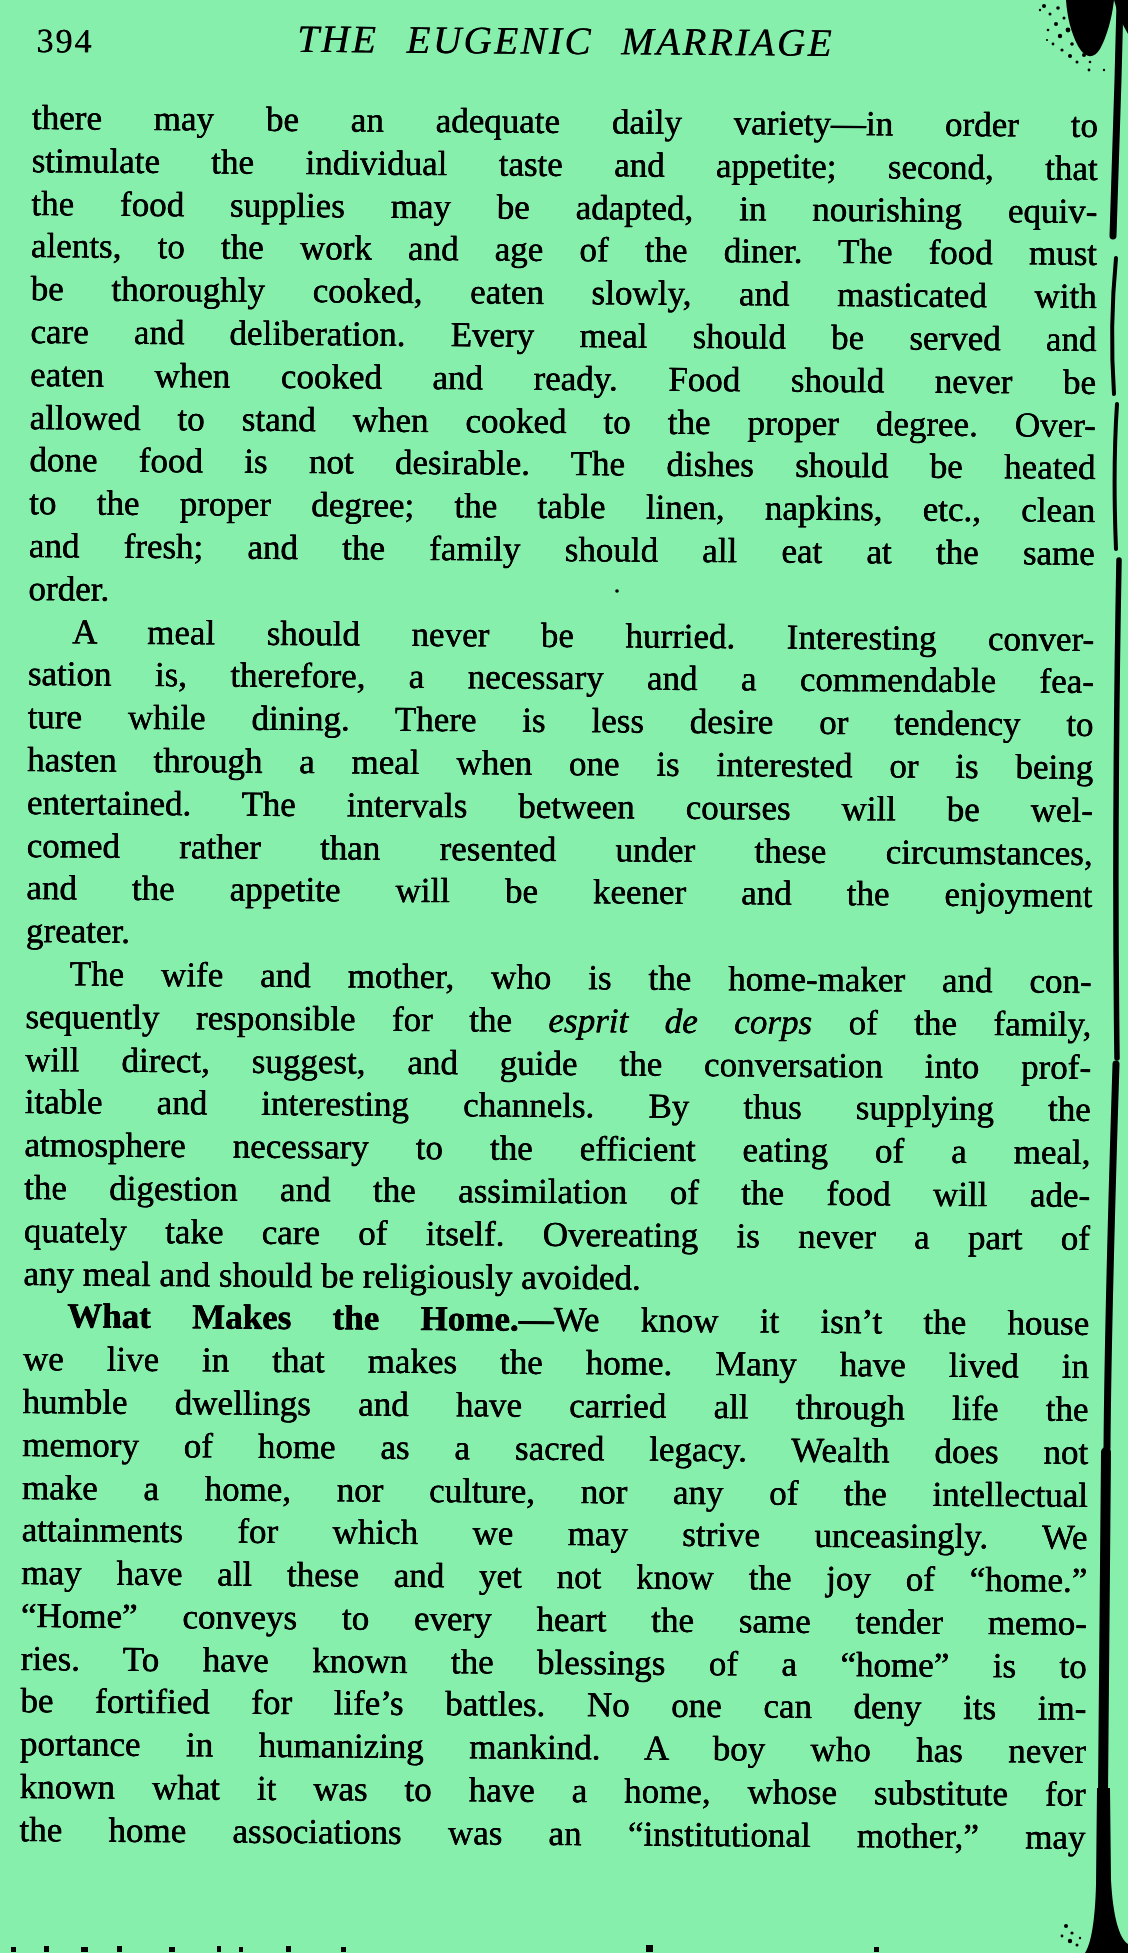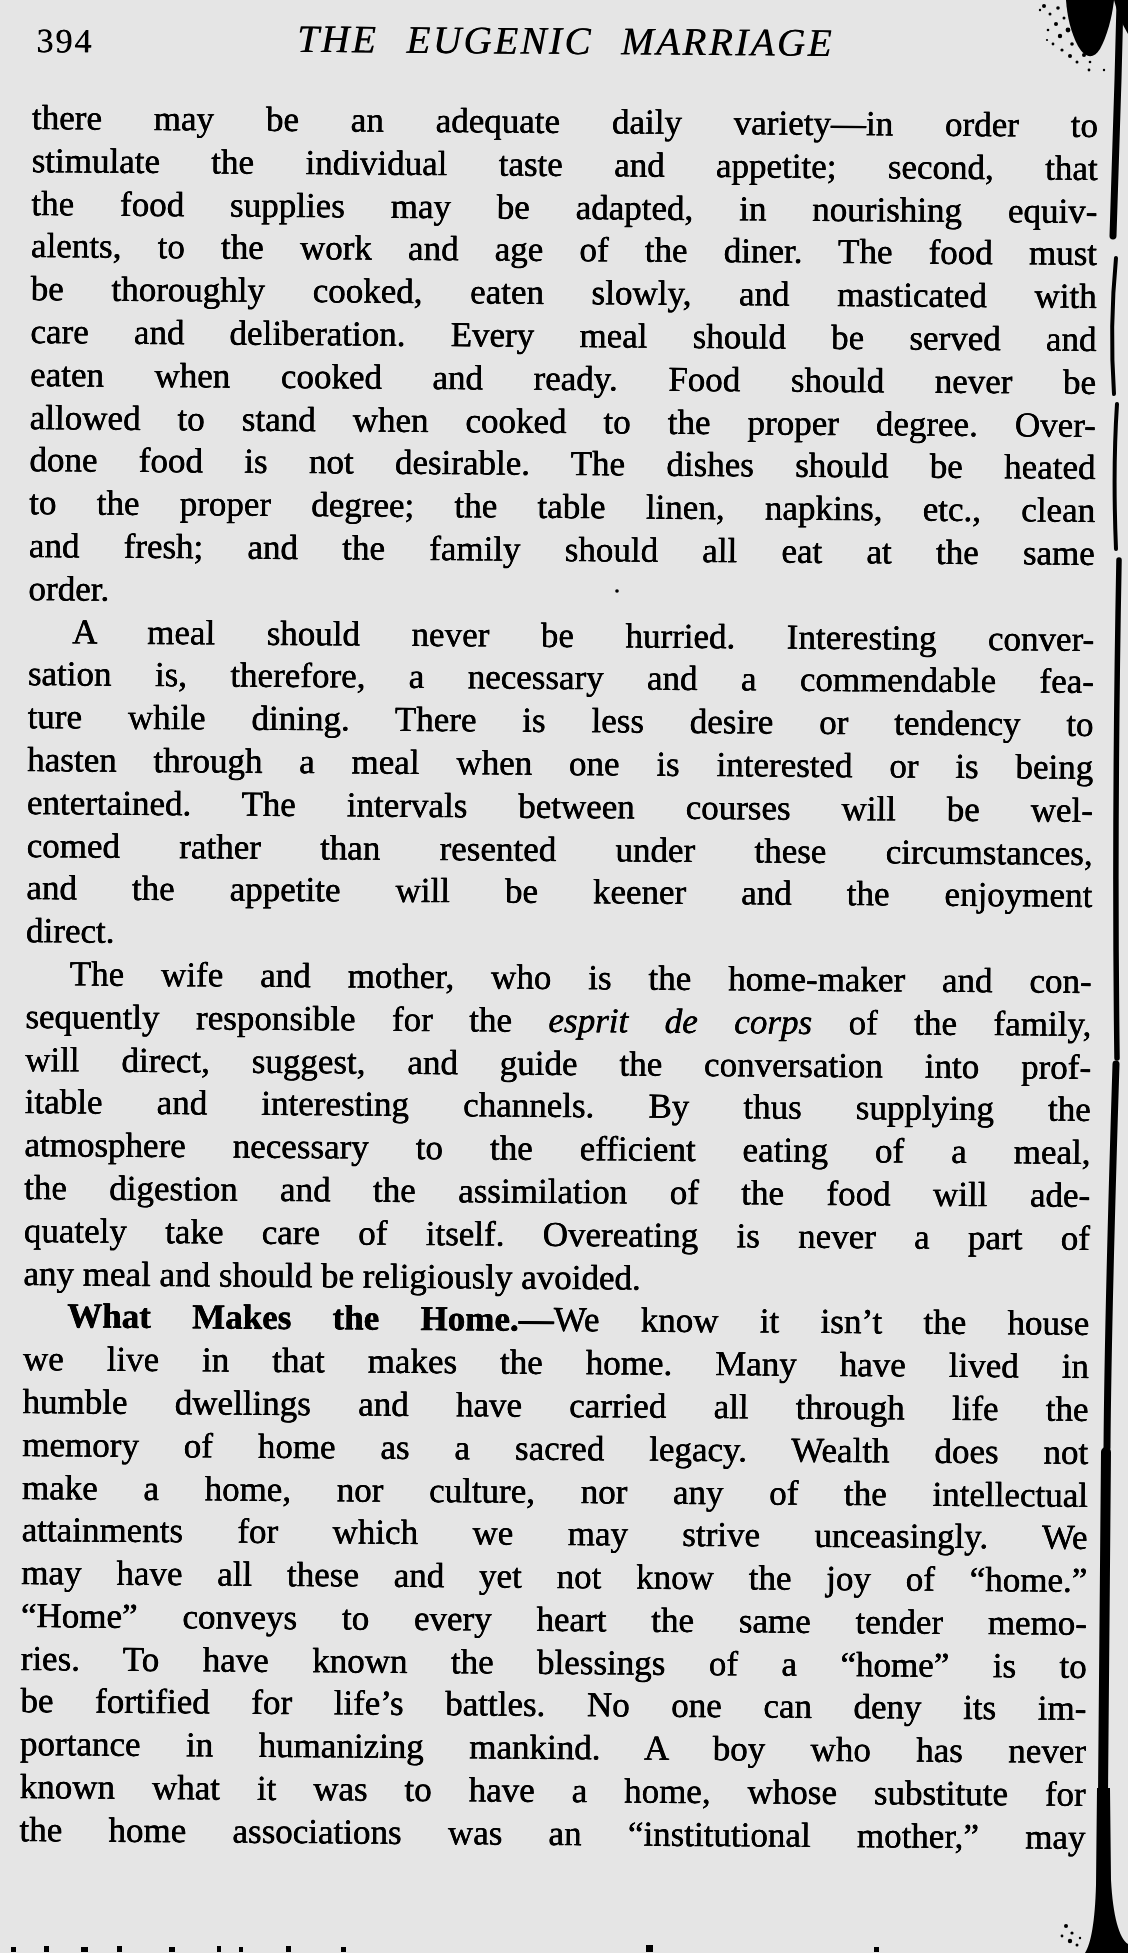--- a/index.html
+++ b/index.html
@@ -1,18 +1,18 @@
 <!DOCTYPE html>
 <html><head>
 <meta charset="utf-8">
 <style>
   html,body{margin:0;padding:0;background:#ffffff;}
   body{width:1128px;height:1953px;position:relative;overflow:hidden;
        font-family:"Liberation Serif","DejaVu Serif",serif;color:#000;}
-  .sheet{position:absolute;inset:0;background:#e5e5e5;}
+  .sheet{position:absolute;inset:0;background:#86efac;}
 
   
   .rot{position:absolute;left:0;top:0;width:1128px;
        transform:rotate(0.42deg);transform-origin:32px 100px;}
 
   .page-header{position:absolute;top:14px;left:32px;width:1066px;height:52px;}
   .page-number{position:absolute;left:4px;top:8px;font-size:34px;letter-spacing:2px;
                text-shadow:0.5px 0 0 #000;}
   .running-title{position:absolute;left:0;right:0;top:0;text-align:center;
                  font-style:italic;font-size:39px;letter-spacing:2.5px;word-spacing:16px;
@@ -53,21 +53,21 @@
         <div class="line"><span>to the proper degree; the table linen, napkins, etc., clean</span></div>
         <div class="line"><span>and fresh; and the family should all eat at the same</span></div>
         <div class="line end"><span>order.</span></div>
         <div class="line indent"><span>A meal should never be hurried.  Interesting conver-</span></div>
         <div class="line"><span>sation is, therefore, a necessary and a commendable fea-</span></div>
         <div class="line"><span>ture while dining.  There is less desire or tendency to</span></div>
         <div class="line"><span>hasten through a meal when one is interested or is being</span></div>
         <div class="line"><span>entertained.  The intervals between courses will be wel-</span></div>
         <div class="line"><span>comed rather than resented under these circumstances,</span></div>
         <div class="line"><span>and the appetite will be keener and the enjoyment</span></div>
-        <div class="line end"><span>direct.</span></div>
+        <div class="line end"><span>greater.</span></div>
         <div class="line indent"><span>The wife and mother, who is the home-maker and con-</span></div>
         <div class="line"><span>sequently responsible for the </span><span class="seg-i">esprit de corps</span><span> of the family,</span></div>
         <div class="line"><span>will direct, suggest, and guide the conversation into prof-</span></div>
         <div class="line"><span>itable and interesting channels.  By thus supplying the</span></div>
         <div class="line"><span>atmosphere necessary to the efficient eating of a meal,</span></div>
         <div class="line"><span>the digestion and the assimilation of the food will ade-</span></div>
         <div class="line"><span>quately take care of itself.  Overeating is never a part of</span></div>
         <div class="line end"><span>any meal and should be religiously avoided.</span></div>
         <div class="line indent"><span class="seg-b">What Makes the Home.—</span><span>We know it isn’t the house</span></div>
         <div class="line"><span>we live in that makes the home.  Many have lived in</span></div>

